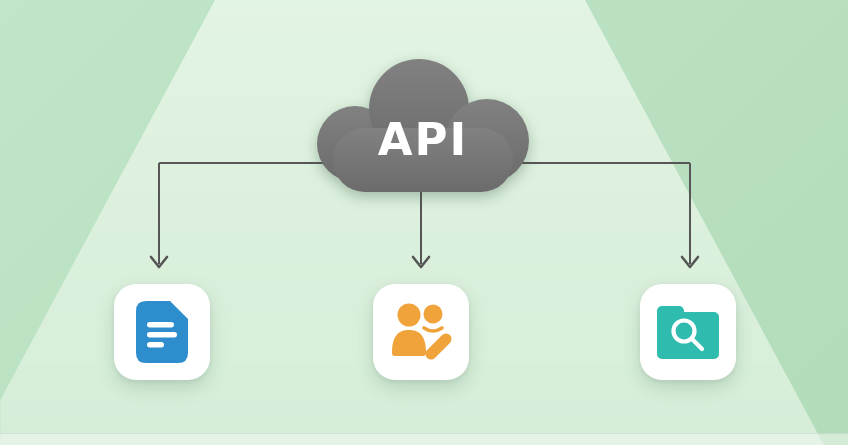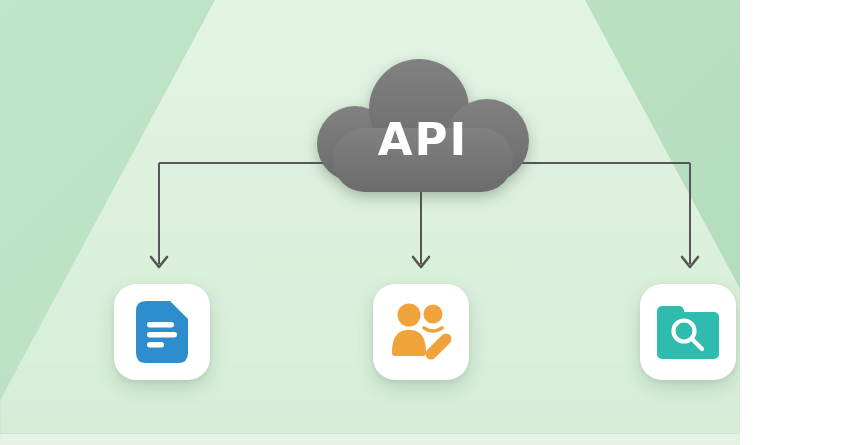--- a/index.html
+++ b/index.html
@@ -1,18 +1,18 @@
 <!DOCTYPE html>
 <html style="--bg-outer: #b9e0c1; --bg-outer-light: #c0e5c8; --bg-outer-dark: #b2dcba; --bg-beam: #dbf0dc; --bg-beam-top: #e3f4e4; --bg-beam-bottom: #d5eed8; --cloud-top: #818181; --cloud-bottom: #6b6b6b; --arrow: #565656; --card-bg: #ffffff; --doc-blue: #2e8ecd; --users-orange: #f0a23b; --folder-teal: #2fbcae; --text-white: #ffffff;"><head>
 <meta charset="utf-8">
 <style>
   html,body{margin:0;padding:0;}
   .canvas{
     position:relative;
-    width:740px;height:445px;
+    width:848px;height:445px;
     overflow:hidden;
     font-family:"DejaVu Sans","Liberation Sans",sans-serif;
     background:linear-gradient(135deg,var(--bg-outer-light,#c0e5c8) 0%,var(--bg-outer,#b9e0c1) 55%,var(--bg-outer-dark,#b2dcba) 100%);
   }
   .beam{
     position:absolute;left:0;top:-6px;width:848px;height:466px;
     background:linear-gradient(180deg,var(--bg-beam-top,#e3f4e4) 0%,var(--bg-beam,#dbf0dc) 55%,var(--bg-beam-bottom,#d5eed8) 100%);
     clip-path:polygon(215px 6px,585px 6px,832px 466px,-32px 466px);
     filter:blur(1.2px);
   }

